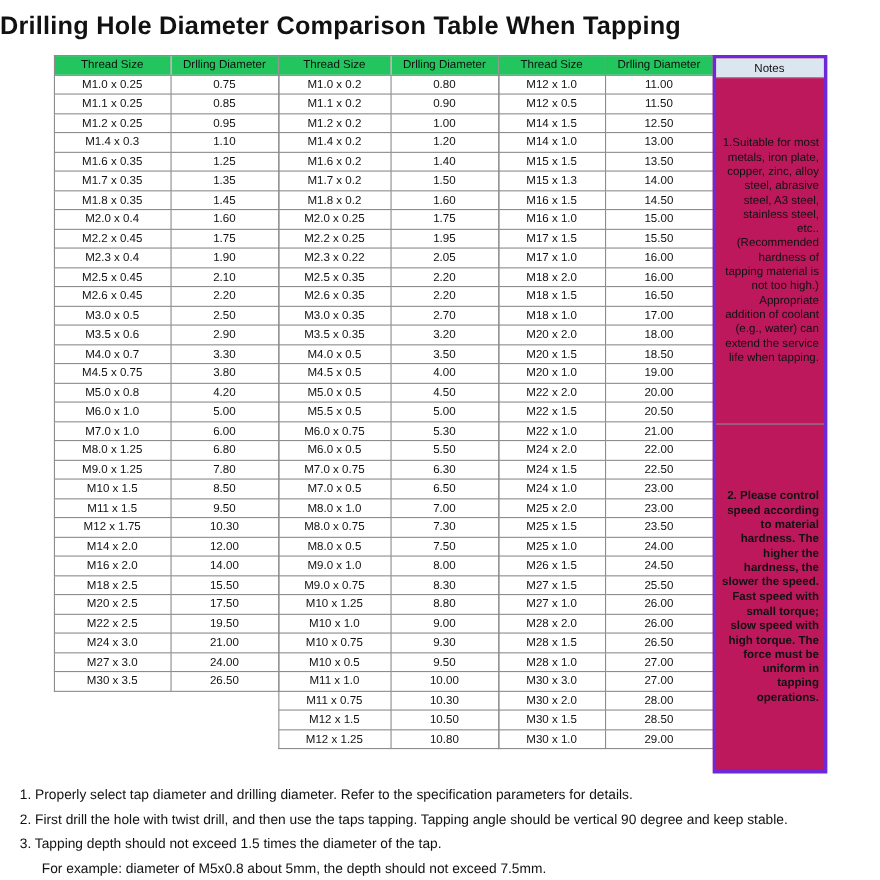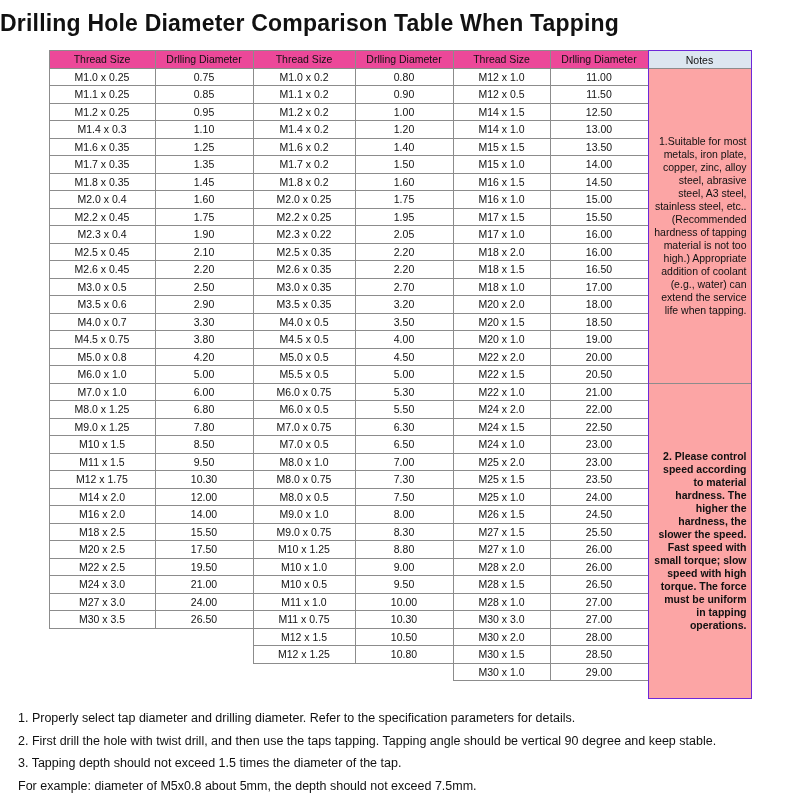--- a/index.html
+++ b/index.html
@@ -41,33 +41,33 @@
     font-weight: normal;
     text-align: center;
     vertical-align: middle;
     height: 16.5px;
     padding: 0 2px;
     line-height: 1;
     white-space: nowrap;
     overflow: hidden;
   }
   table.grp th {
-    background: #ec4899;
+    background: #22c55e;
     font-size: 10.5px;
   }
   .w-thread1 { width: 101px; }
   .w-thread2 { width: 97px; }
   .w-thread3 { width: 92px; }
   .w-diam    { width: 93px; }
 
   .notes-col {
     width: 104px;
     box-sizing: border-box;
-    border: 1px solid #6d28d9;
-    background: #fca5a5;
+    border: 3px solid #6d28d9;
+    background: #be185d;
   }
   .notes-header {
     box-sizing: border-box;
     height: 18px;
     background: #dce6f0;
     border-bottom: 1px solid #8c8c8c;
     display: flex;
     align-items: center;
     justify-content: center;
     font-size: 10.5px;
@@ -90,21 +90,21 @@
     height: 314px;
     font-weight: bold;
   }
 
   .footer {
     margin: 12px 14px 0 18px;
     font-size: 12.5px;
     line-height: 1.25;
   }
   .footer-line { margin-bottom: 7px; white-space: nowrap; }
-  .footer-indent { }
+  .footer-indent { margin-left: 20px; }
 </style>
 </head>
 <body>
 
 <div class="page">
 
   <h1 class="title">Drilling Hole Diameter Comparison Table When Tapping</h1>
 
   <div class="table-area">
 
@@ -365,20 +365,24 @@
           </tr>
           <tr>
             <td>M10 x 1.25</td>
             <td>8.80</td>
           </tr>
           <tr>
             <td>M10 x 1.0</td>
             <td>9.00</td>
           </tr>
           <tr>
+            <td>M10 x 0.75</td>
+            <td>9.30</td>
+          </tr>
+          <tr>
             <td>M10 x 0.5</td>
             <td>9.50</td>
           </tr>
           <tr>
             <td>M11 x 1.0</td>
             <td>10.00</td>
           </tr>
           <tr>
             <td>M11 x 0.75</td>
             <td>10.30</td>
@@ -416,21 +420,21 @@
           </tr>
           <tr>
             <td>M14 x 1.0</td>
             <td>13.00</td>
           </tr>
           <tr>
             <td>M15 x 1.5</td>
             <td>13.50</td>
           </tr>
           <tr>
-            <td>M15 x 1.0</td>
+            <td>M15 x 1.3</td>
             <td>14.00</td>
           </tr>
           <tr>
             <td>M16 x 1.5</td>
             <td>14.50</td>
           </tr>
           <tr>
             <td>M16 x 1.0</td>
             <td>15.00</td>
           </tr>

